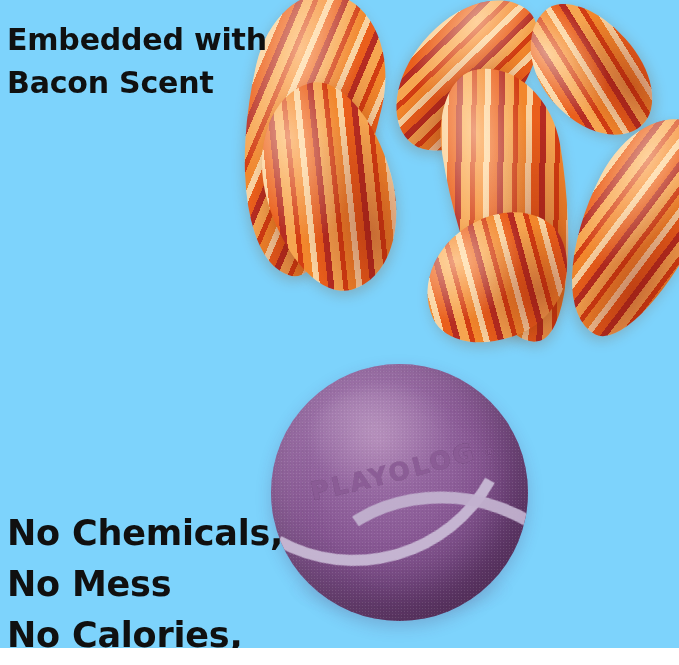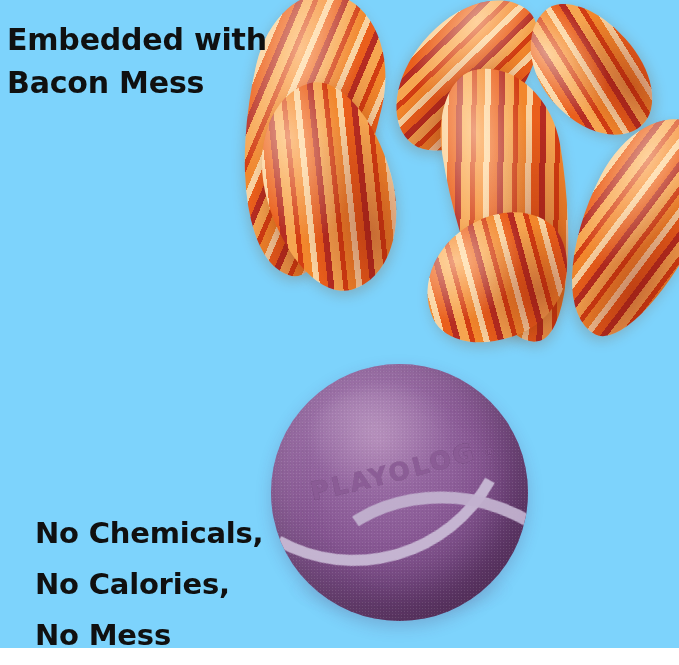--- a/index.html
+++ b/index.html
@@ -32,22 +32,21 @@
   .txt-line {
     color: #101010;
     font-size: 30px;
     font-weight: 600;
     letter-spacing: -0.2px;
     line-height: 43px;
     white-space: nowrap;
   }
   .benefits-block .txt-line {
     line-height: 51px;
-    font-size: 29px;
-    margin-left: 28px;
+    font-size: 35px;
   }
 
   
   .bacon-stage {
     position: absolute;
     left: 236px;
     top: -14px;
     width: 452px;
     height: 390px;
   }
@@ -235,21 +234,21 @@
     <div class="strip" id="strip-b"></div>
     <div class="strip" id="strip-c"></div>
     <div class="strip" id="strip-d"></div>
     <div class="strip" id="strip-e"></div>
     <div class="strip" id="strip-f"></div>
     <div class="strip" id="strip-g"></div>
   </div>
 
   <div class="headline-block">
     <div class="txt-line">Embedded with</div>
-    <div class="txt-line">Bacon Mess</div>
+    <div class="txt-line">Bacon Scent</div>
   </div>
 
   <div class="ball-wrap">
     <div class="ball-shadow"></div>
     <div class="ball">
       <div class="ball-texture"></div>
       <div class="seam-top"></div>
       <div class="seam-bottom"></div>
       <div class="ball-gloss"></div>
 
@@ -262,17 +261,17 @@
             <tspan>PLAYOLOGY</tspan>
           </textPath>
         </text>
         <text class="logo-reg" x="213" y="92">®</text>
       </svg>
     </div>
   </div>
 
   <div class="benefits-block">
     <div class="txt-line">No Chemicals,</div>
+    <div class="txt-line">No Mess</div>
     <div class="txt-line">No Calories,</div>
-    <div class="txt-line">No Mess</div>
   </div>
 
 </div>
 
 </body></html>

